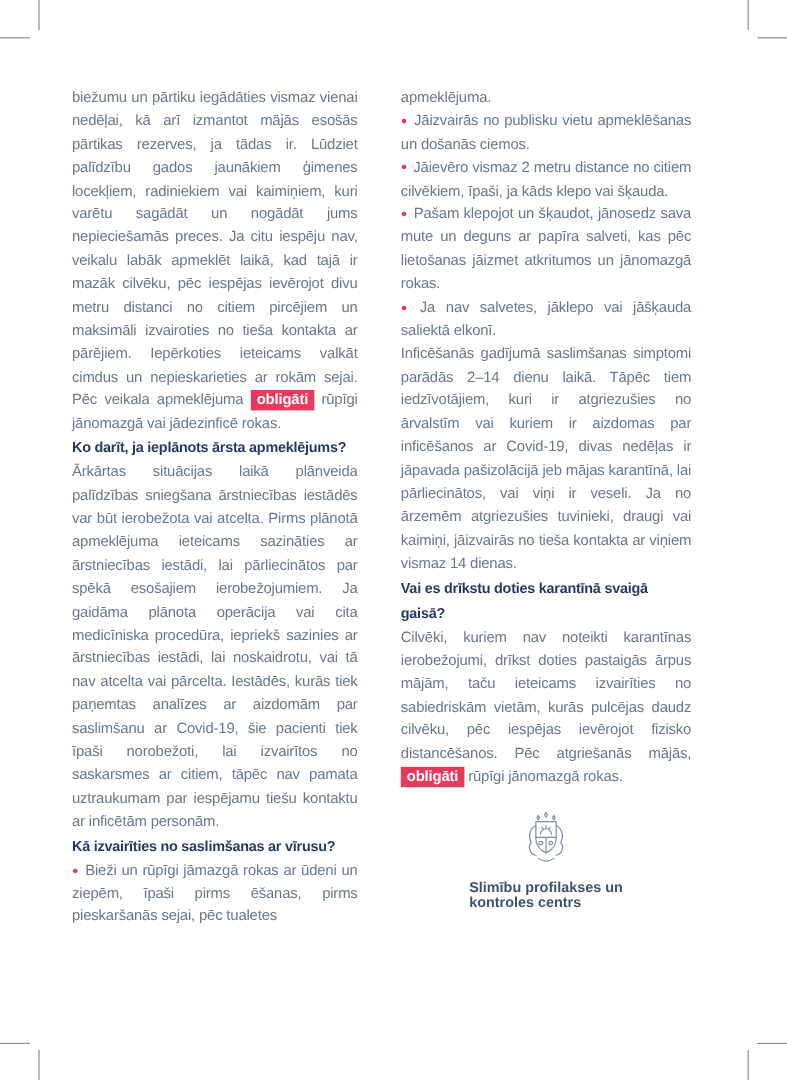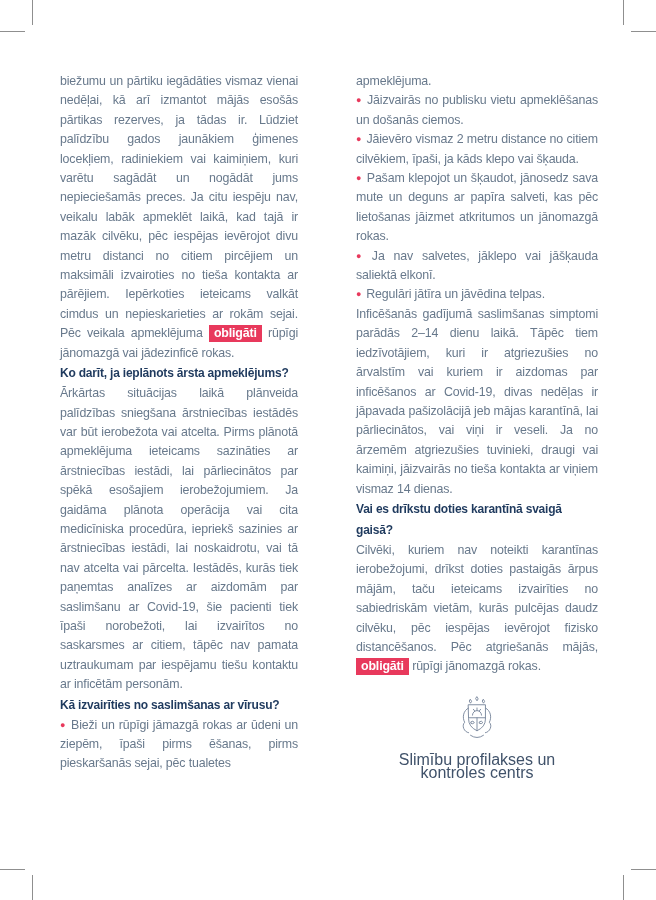--- a/index.html
+++ b/index.html
@@ -16,21 +16,21 @@
   .crop.v{width:1px;height:25px;}
   .crop.h{height:1px;width:25px;}
   .crop.tl-v{left:32px;top:0;}   .crop.tl-h{left:0;top:31px;}
   .crop.tr-v{left:623px;top:0;}  .crop.tr-h{left:631px;top:31px;}
   .crop.bl-h{left:0;top:869px;}  .crop.bl-v{left:32px;top:875px;}
   .crop.br-h{left:631px;top:869px;} .crop.br-v{left:623px;top:875px;}
 
   
   .col{position:absolute;top:72px;width:238px;}
   .col-left{left:60px;}
-  .col-right{left:356px;width:242px;}
+  .col-right{left:334px;width:242px;}
 
   p.body{
     margin:0;
     font-size:12.4px;
     line-height:19.4px;
     letter-spacing:-0.15px;
     color:#68798c;
     text-align:justify;
   }
   h2.heading{
@@ -72,25 +72,26 @@
     margin-top:18px;
   }
   .logo-block{
     display:flex;
     flex-direction:column;
     align-items:center;
   }
   .logo-block svg{display:block;}
   .logo-label{
     margin-top:6px;
-    font-size:16px;
+    font-size:12px;
     line-height:13px;
     color:#40526a;
-    text-align:center;
+    text-align:left;
     white-space:pre-line;
+    font-weight:bold;
   }
 </style>
 </head>
 <body>
 
 <div class="page">
 
   <div class="crop v tl-v"></div>
   <div class="crop h tl-h"></div>
   <div class="crop v tr-v"></div>
@@ -115,21 +116,20 @@
   </div>
 
   <div class="col col-right">
 
     <p class="body" style="text-align:left;">apmeklējuma.</p>
 
     <p class="body mt-bullet"><span class="dot">●</span><span>Jāizvairās no publisku vietu apmeklēšanas un došanās ciemos.</span></p>
     <p class="body mt-bullet"><span class="dot">●</span><span>Jāievēro vismaz 2 metru distance no citiem cilvēkiem, īpaši, ja kāds klepo vai šķauda.</span></p>
     <p class="body mt-bullet"><span class="dot">●</span><span>Pašam klepojot un šķaudot, jānosedz sava mute un deguns ar papīra salveti, kas pēc lietošanas jāizmet atkritumos un jānomazgā rokas.</span></p>
     <p class="body mt-bullet"><span class="dot">●</span><span>Ja nav salvetes, jāklepo vai jāšķauda saliektā elkonī.</span></p>
-    <p class="body mt-bullet"><span class="dot">●</span><span>Regulāri jātīra un jāvēdina telpas.</span></p>
 
     <p class="body mt-block">Inficēšanās gadījumā saslimšanas simptomi parādās 2–14 dienu laikā. Tāpēc tiem iedzīvotājiem, kuri ir atgriezušies no ārvalstīm vai kuriem ir aizdomas par inficēšanos ar Covid-19, divas nedēļas ir jāpavada pašizolācijā jeb mājas karantīnā, lai pārliecinātos, vai viņi ir veseli. Ja no ārzemēm atgriezušies tuvinieki, draugi vai kaimiņi, jāizvairās no tieša kontakta ar viņiem vismaz 14 dienas.</p>
 
     <h2 class="heading mt-head">Vai es drīkstu doties karantīnā svaigā gaisā?</h2>
 
     <p class="body mt-para"><span>Cilvēki, kuriem nav noteikti karantīnas ierobežojumi, drīkst doties pastaigās ārpus mājām, taču ieteicams izvairīties no sabiedriskām vietām, kurās pulcējas daudz cilvēku, pēc iespējas ievērojot fizisko distancēšanos. Pēc atgriešanās mājās, </span><span class="hl">obligāti</span><span> rūpīgi jānomazgā rokas.</span></p>
 
     <div class="logos">
 
 

